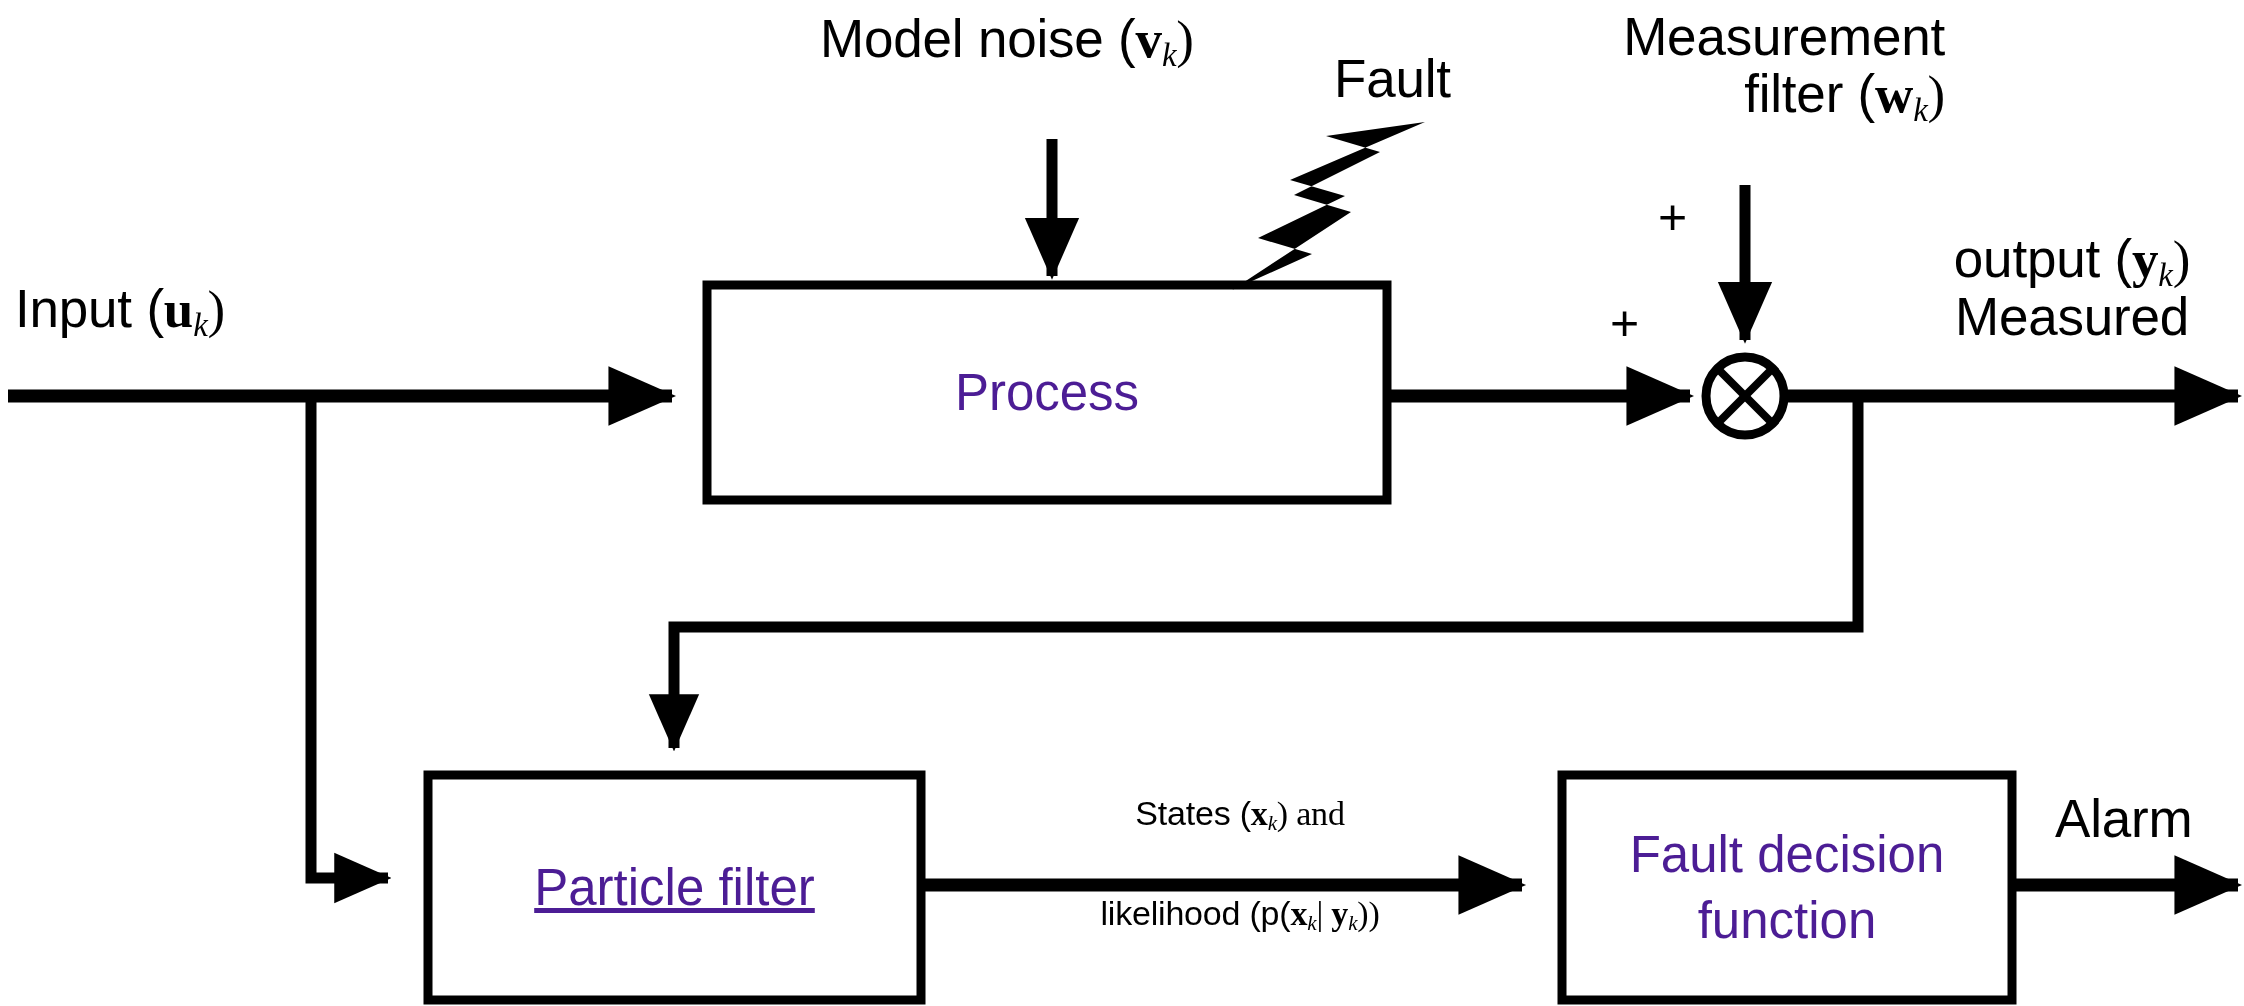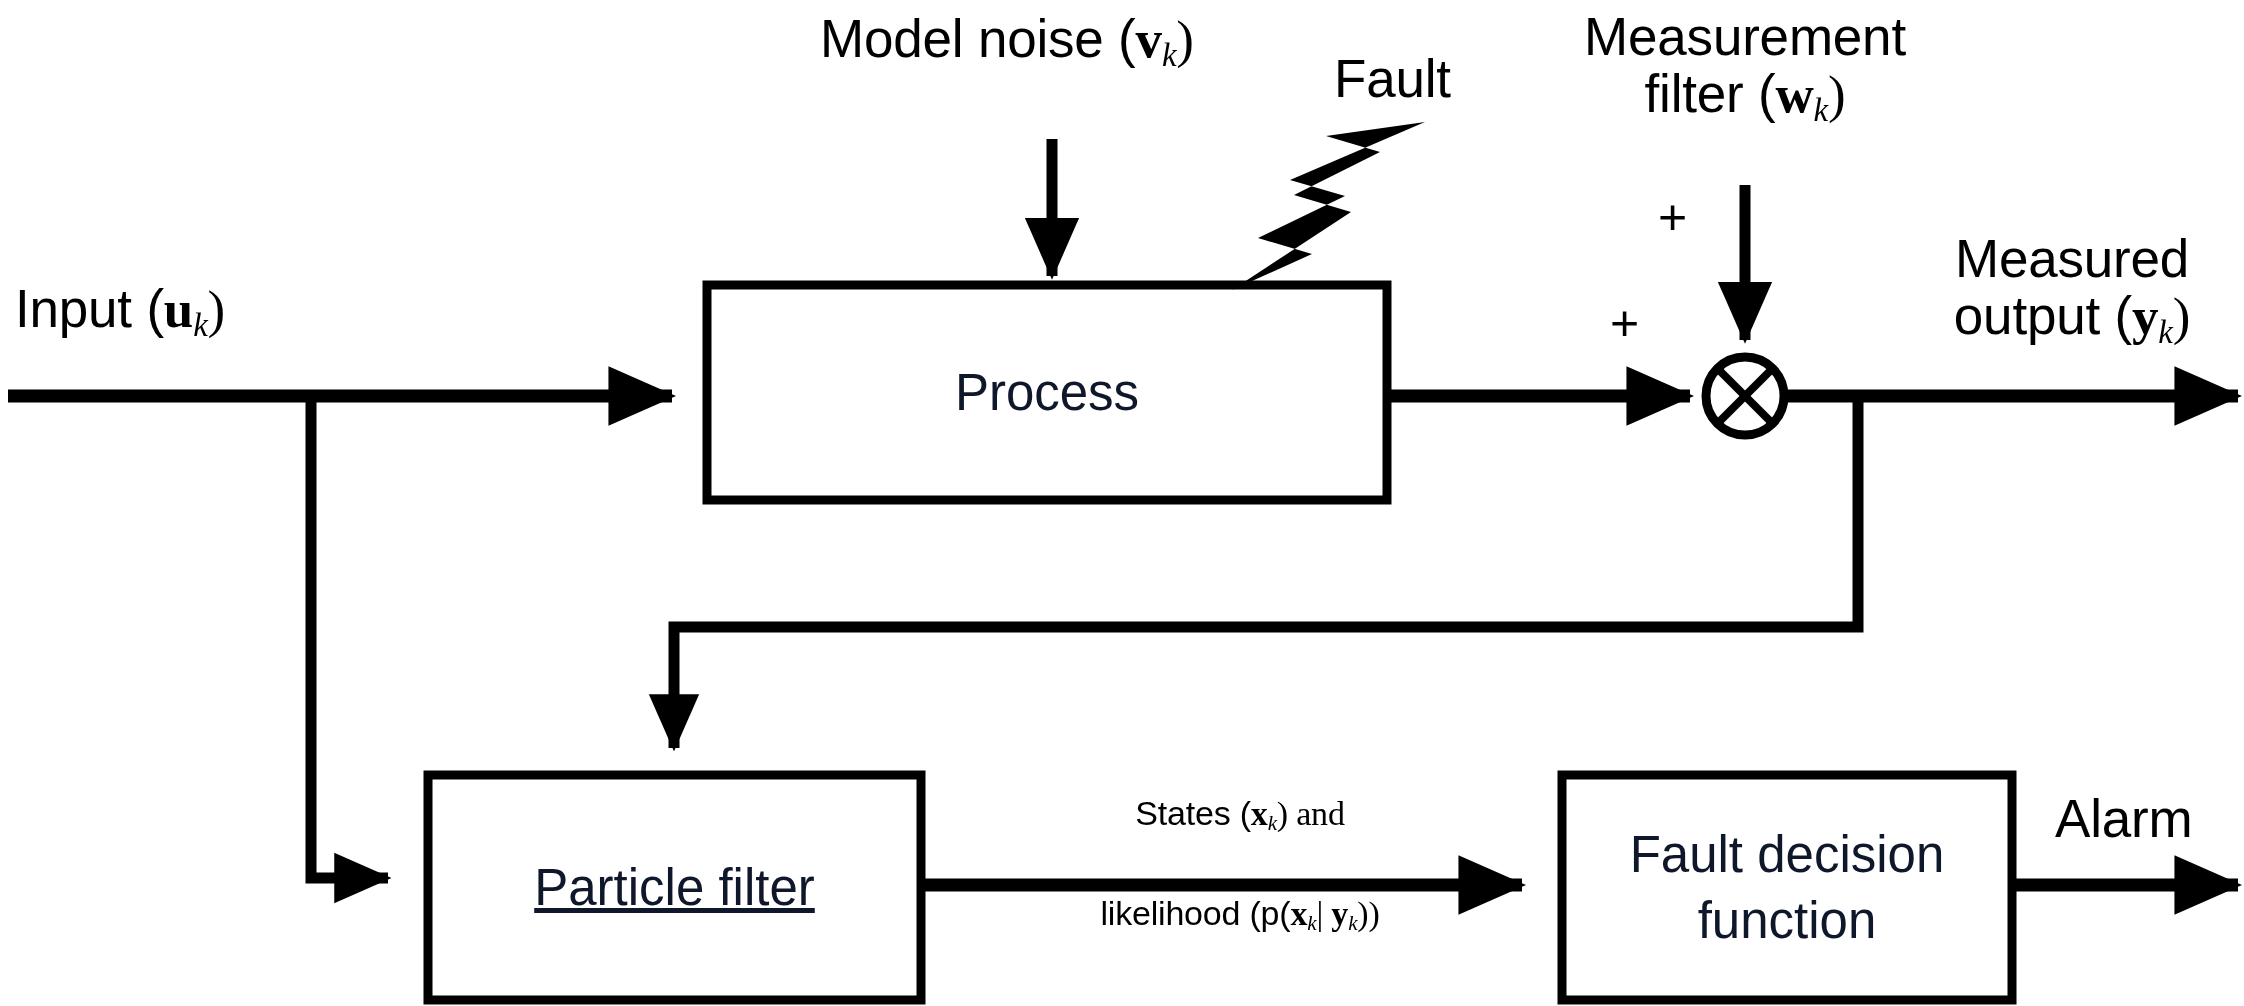--- a/index.html
+++ b/index.html
@@ -60,21 +60,21 @@
   .boxlabel {
     position: absolute;
     display: flex;
     flex-direction: column;
     align-items: center;
     justify-content: center;
     text-align: center;
     font-size: 51px;
     line-height: 1.28;
     font-family: "Liberation Sans", sans-serif;
-    color: #0f172a;
+    color: #4c1d95;
   }
 </style>
 </head>
 <body>
 
 <div id="stage">
 
   <svg id="diagram-svg" viewBox="0 0 2244 1006">
     <defs>
       <marker id="arrowBig" viewBox="0 0 10 10" refX="9.4" refY="5" markerWidth="5.2" markerHeight="5.2" orient="auto-start-reverse">
@@ -129,32 +129,32 @@
   </svg>
 
   <div class="lbl big" style="left:820px; top:10px;">
     <span><span>Model noise (</span><span class="vecb">v</span><span class="subk">k</span><span class="rom">)</span></span>
   </div>
 
   <div class="lbl big" style="left:1334px; top:50px;">
     <span>Fault</span>
   </div>
 
-  <div class="lbl big center" style="left:1545px; top:8px; width:400px;">
+  <div class="lbl big center" style="left:1545px; top:8px; width:400px;text-align:right;">
     <div>Measurement</div>
     <div><span>filter (</span><span class="vecb">w</span><span class="subk">k</span><span class="rom">)</span></div>
   </div>
 
   <div class="lbl big" style="left:15px; top:280px;">
     <span>Input (</span><span class="vecb">u</span><span class="subk">k</span><span class="rom">)</span>
   </div>
 
   <div class="lbl big center" style="left:1900px; top:230px; width:344px;">
+    <div><span>output (</span><span class="vecb">y</span><span class="subk">k</span><span class="rom">)</span></div>
     <div>Measured</div>
-    <div><span>output (</span><span class="vecb">y</span><span class="subk">k</span><span class="rom">)</span></div>
   </div>
 
   <div class="lbl plus" style="left:1610px; top:296px;">
     <span>+</span>
   </div>
   <div class="lbl plus" style="left:1658px; top:190px;">
     <span>+</span>
   </div>
 
   <div class="boxlabel" style="left:707px; top:285px; width:680px; height:215px;">

